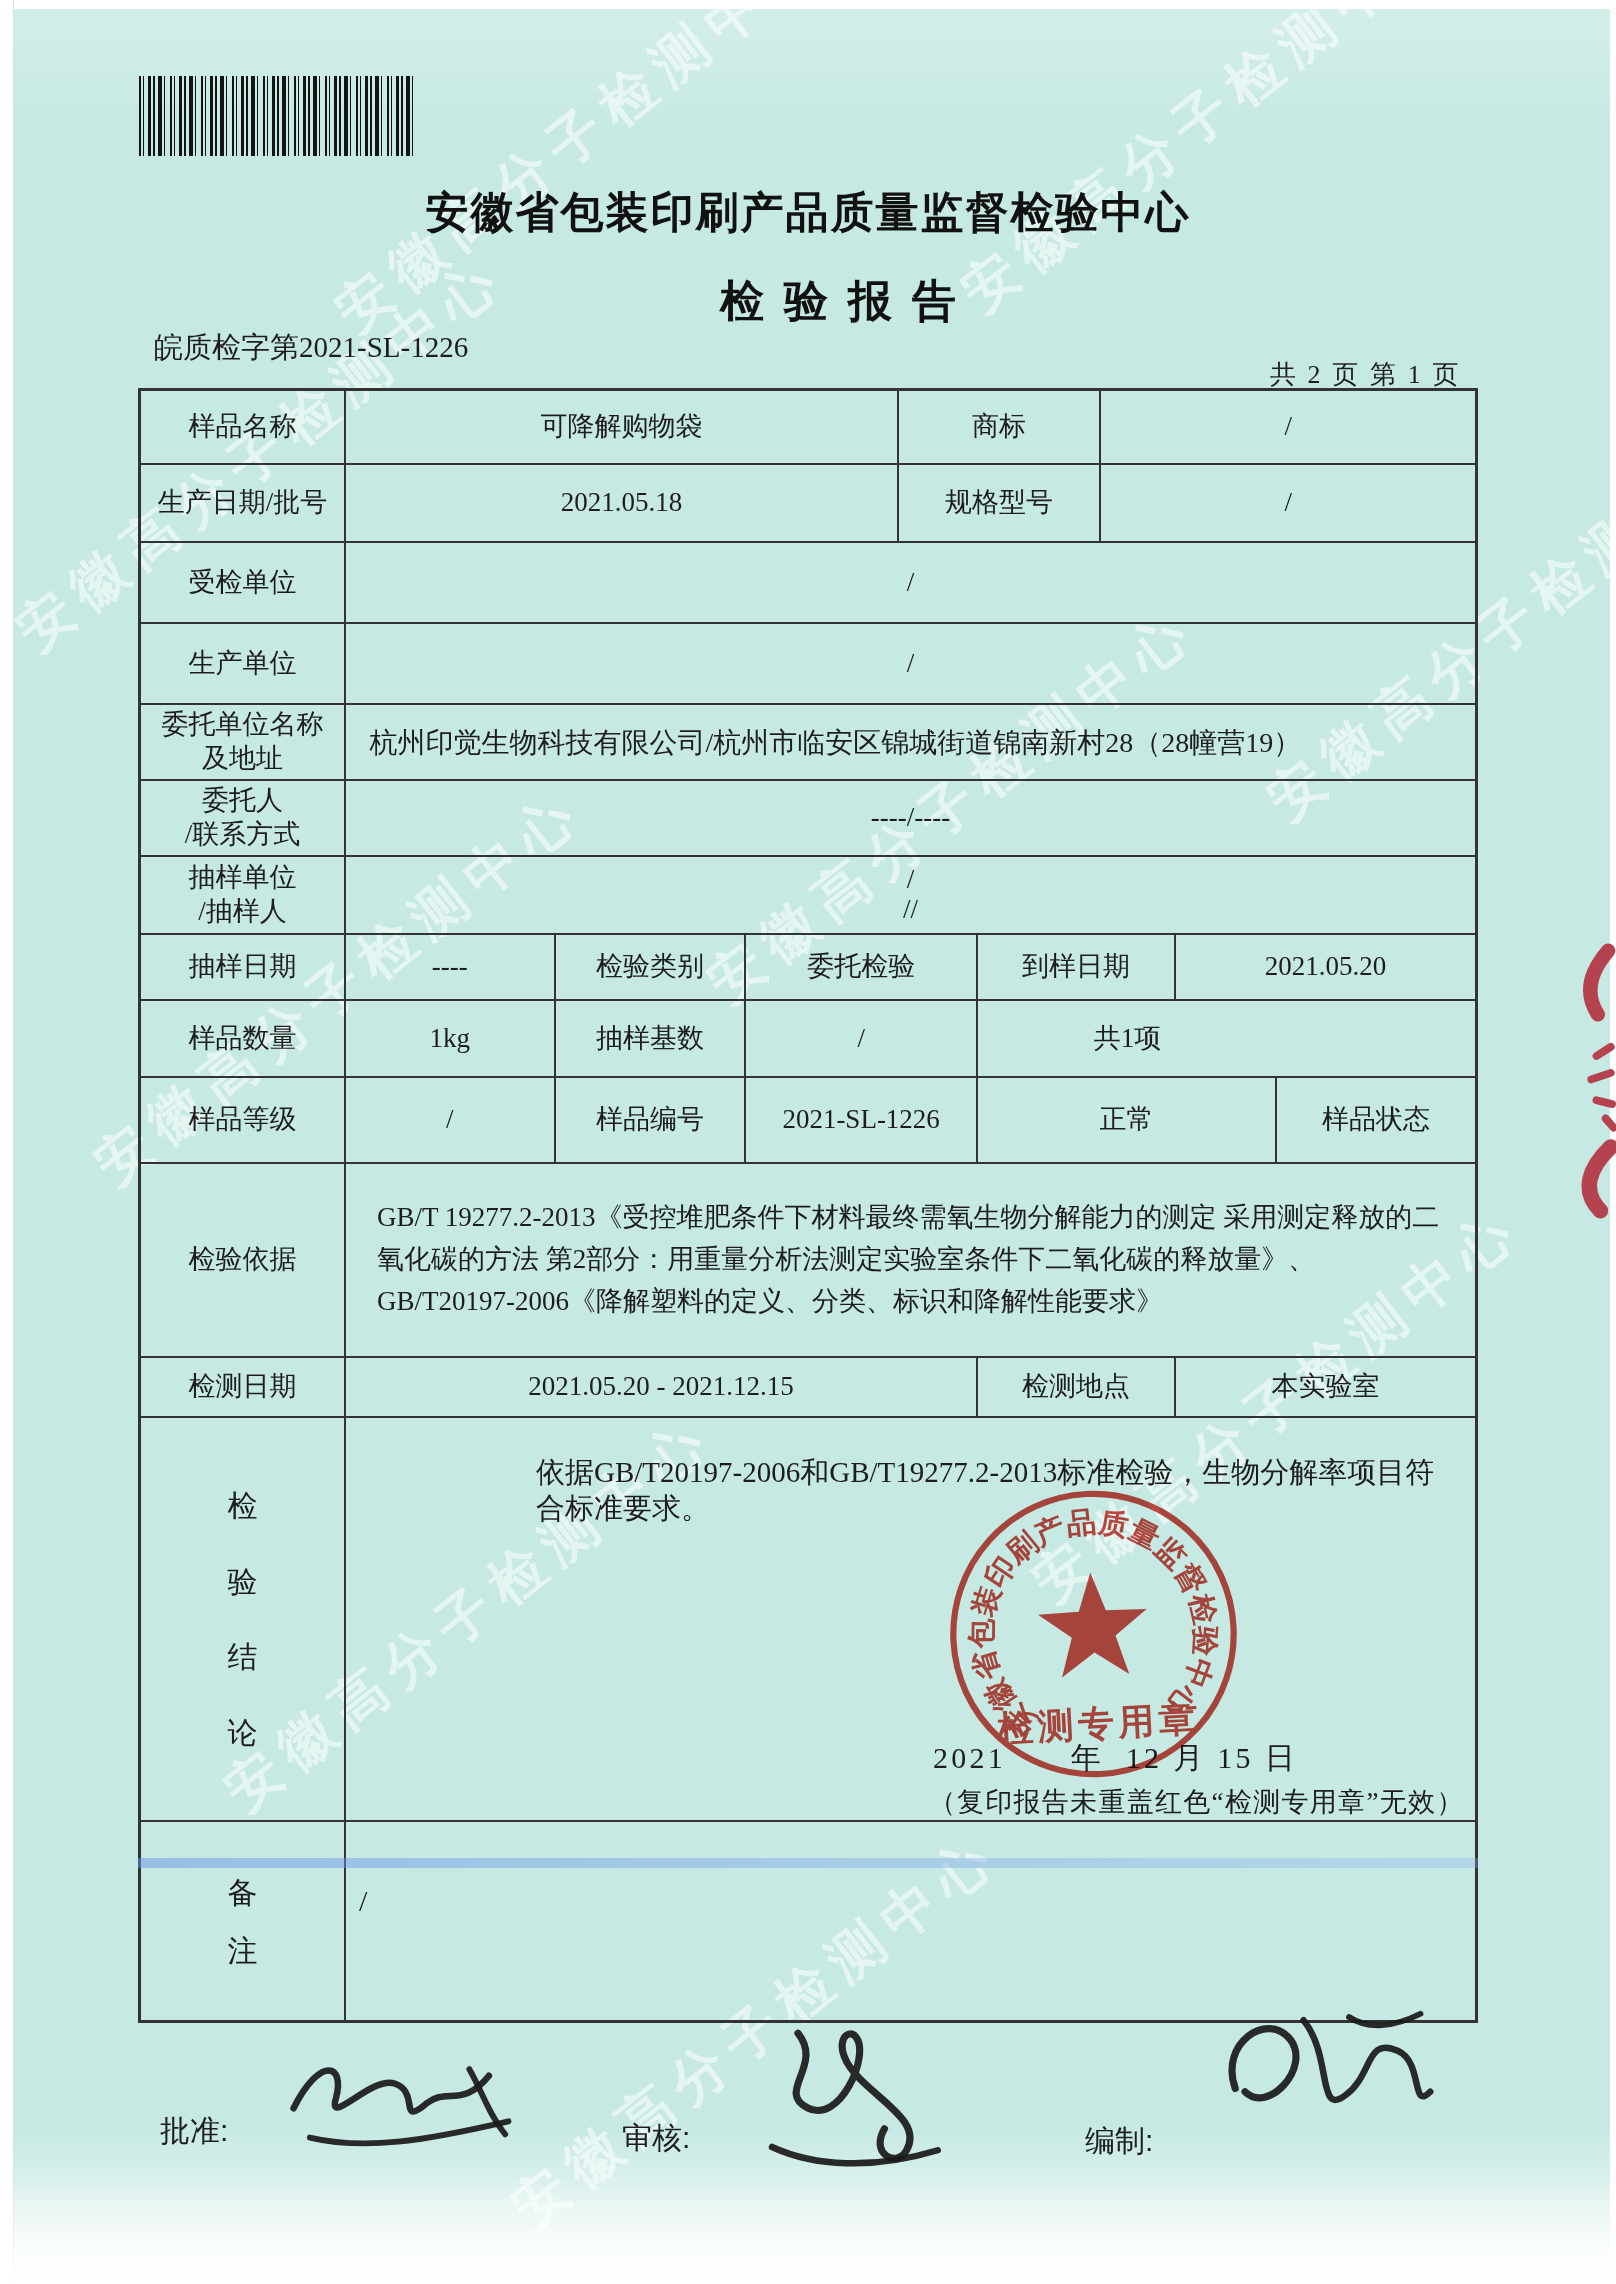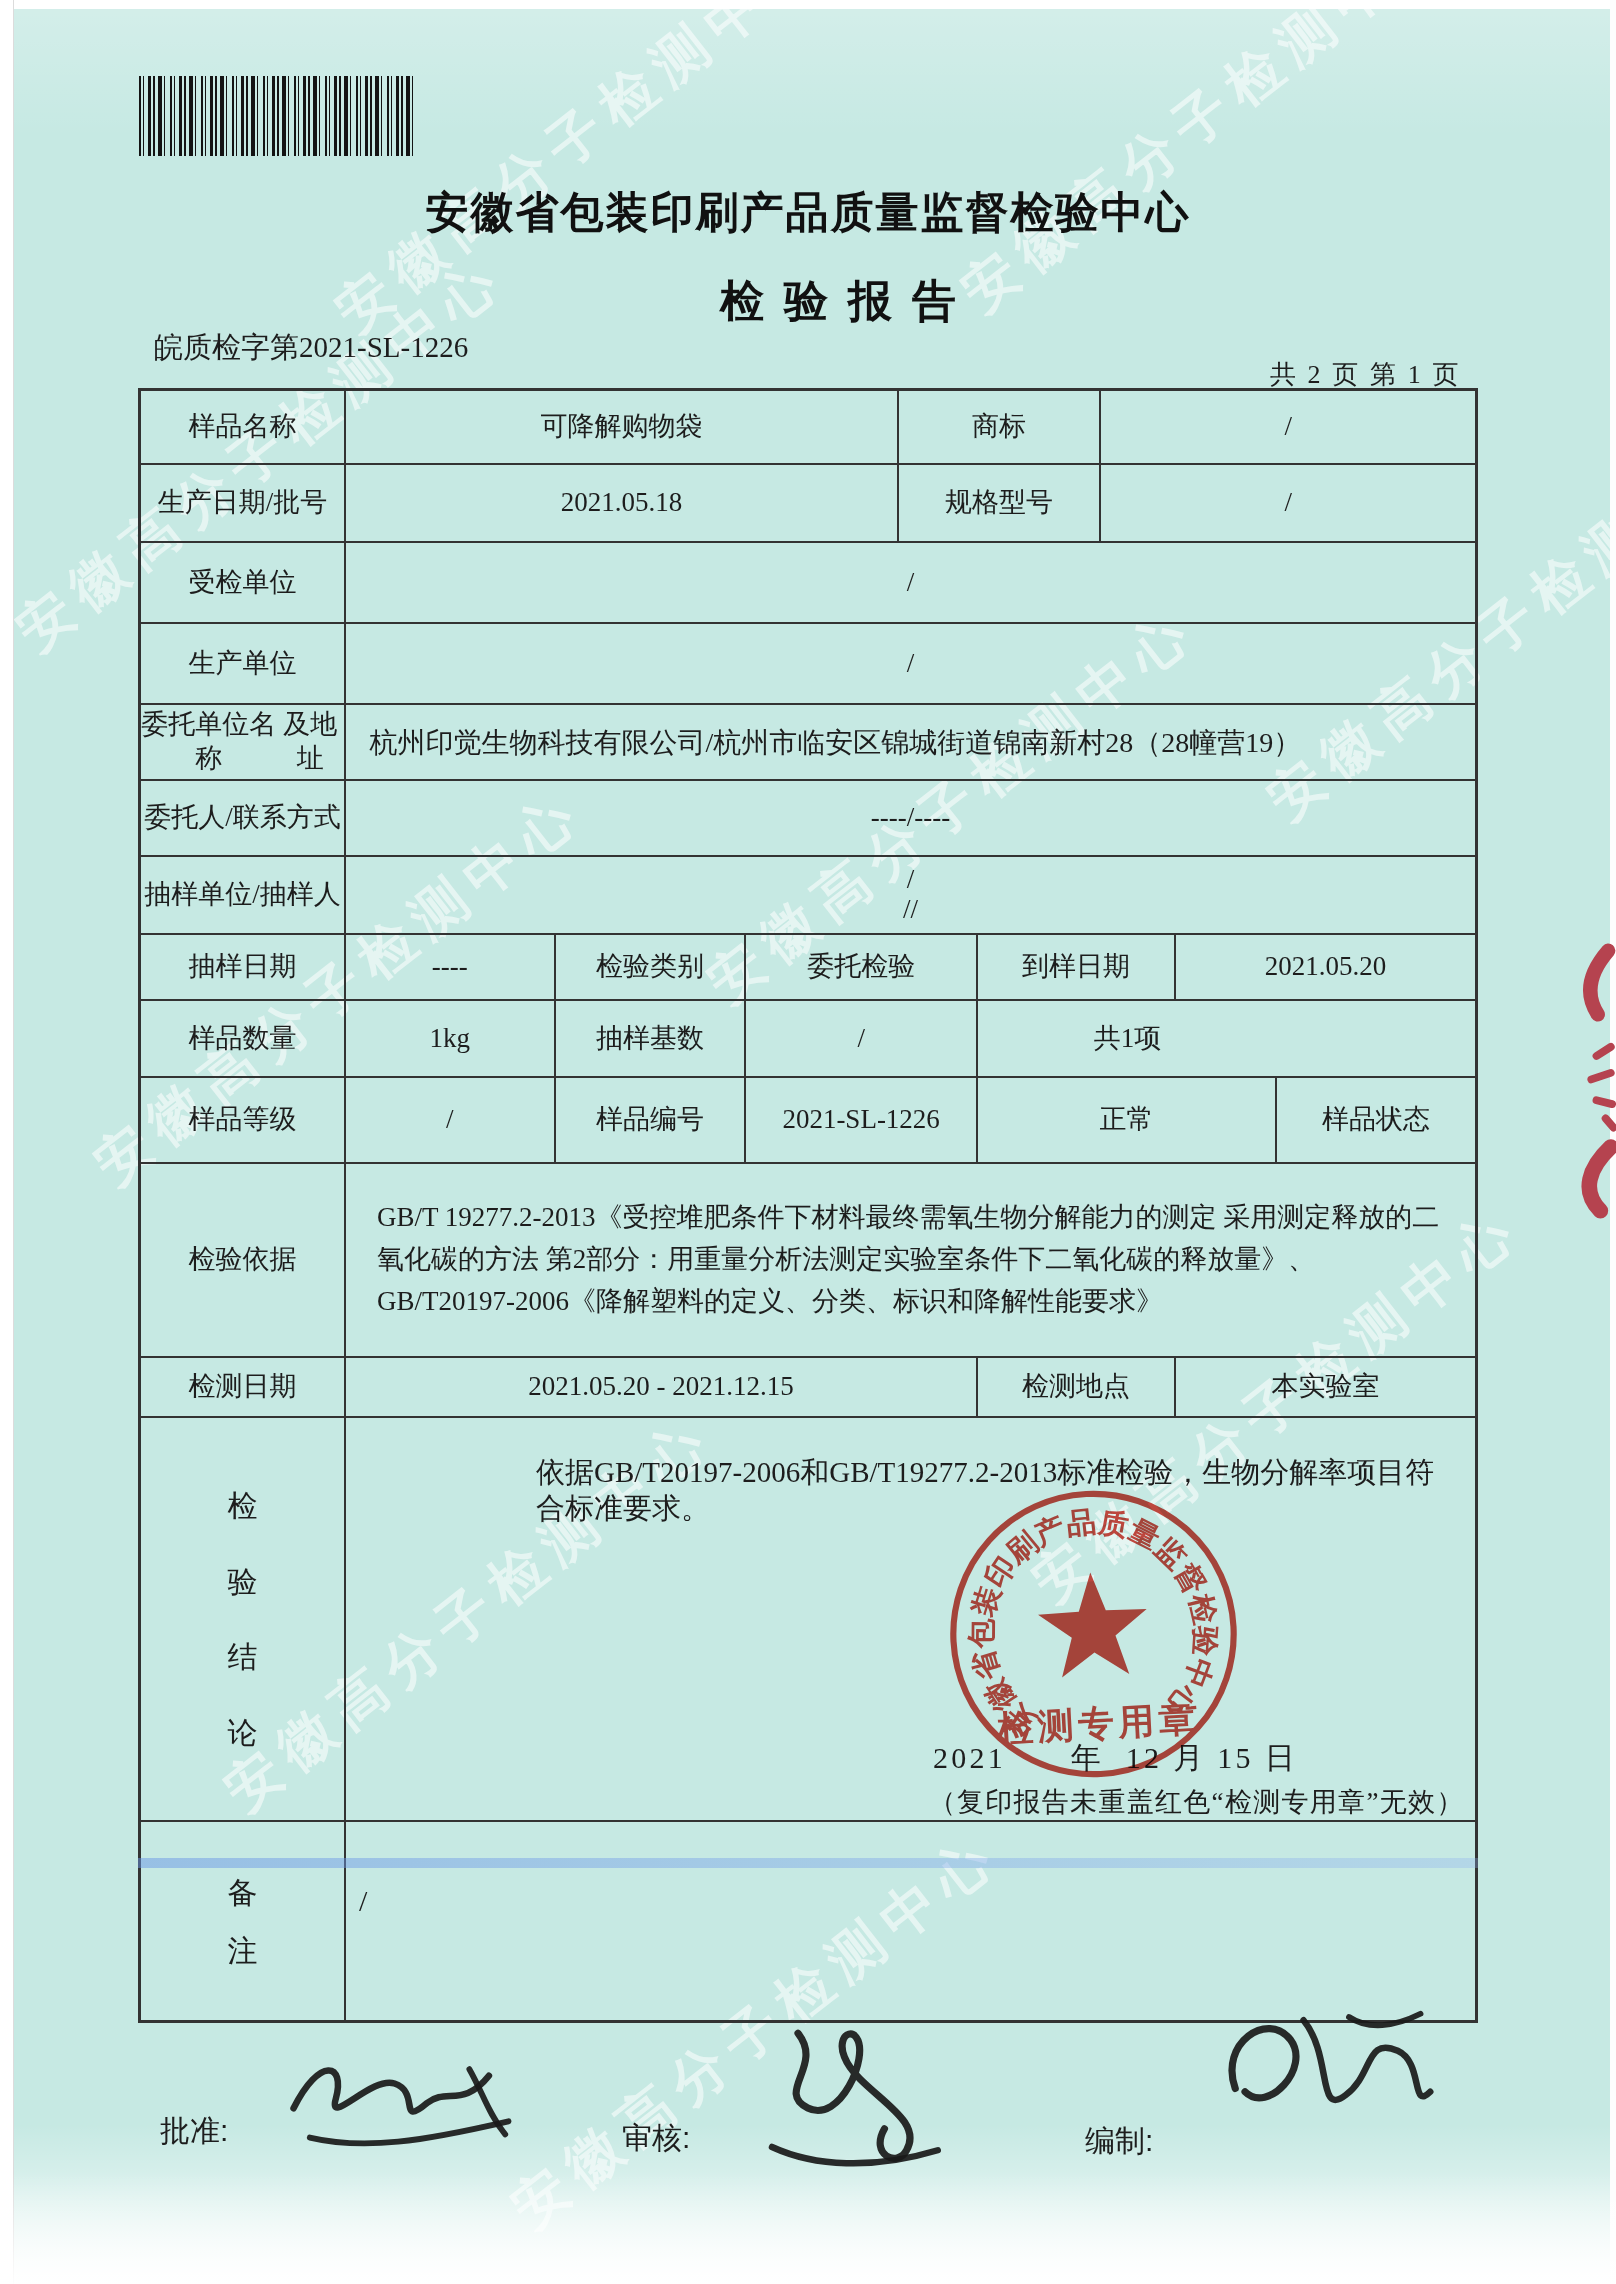--- a/index.html
+++ b/index.html
@@ -58,21 +58,21 @@
     border:3.3px solid #333;box-sizing:border-box;
   }
   .trow{display:flex;border-bottom:2px solid #333;box-sizing:border-box;}
   .trow:last-child{border-bottom:none;}
   .cell{
     border-right:2px solid #333;box-sizing:border-box;
     display:flex;align-items:center;justify-content:center;
     font-size:27px;line-height:1.25;text-align:center;
   }
   .cell:last-child{border-right:none;}
-  .cell .two-line{display:flex;flex-direction:row;align-items:center;}
+  .cell .two-line{display:flex;flex-direction:column;align-items:center;}
   .w-lab{width:15.37%;}
   .w-v1{width:41.44%;}  .w-l2{width:15.18%;}  .w-v2{width:28.01%;}
   .w-wide{width:84.63%;}
   .w-c2{width:15.71%;}  .w-c3{width:14.30%;}  .w-c4{width:17.36%;}
   .w-c5{width:14.84%;}  .w-c6{width:22.42%;}
   .w-d2{width:47.37%;}
   .basis-text{
     justify-content:flex-start;align-items:center;text-align:left;
     padding:15px 31px;font-size:27px;line-height:1.55;
   }

